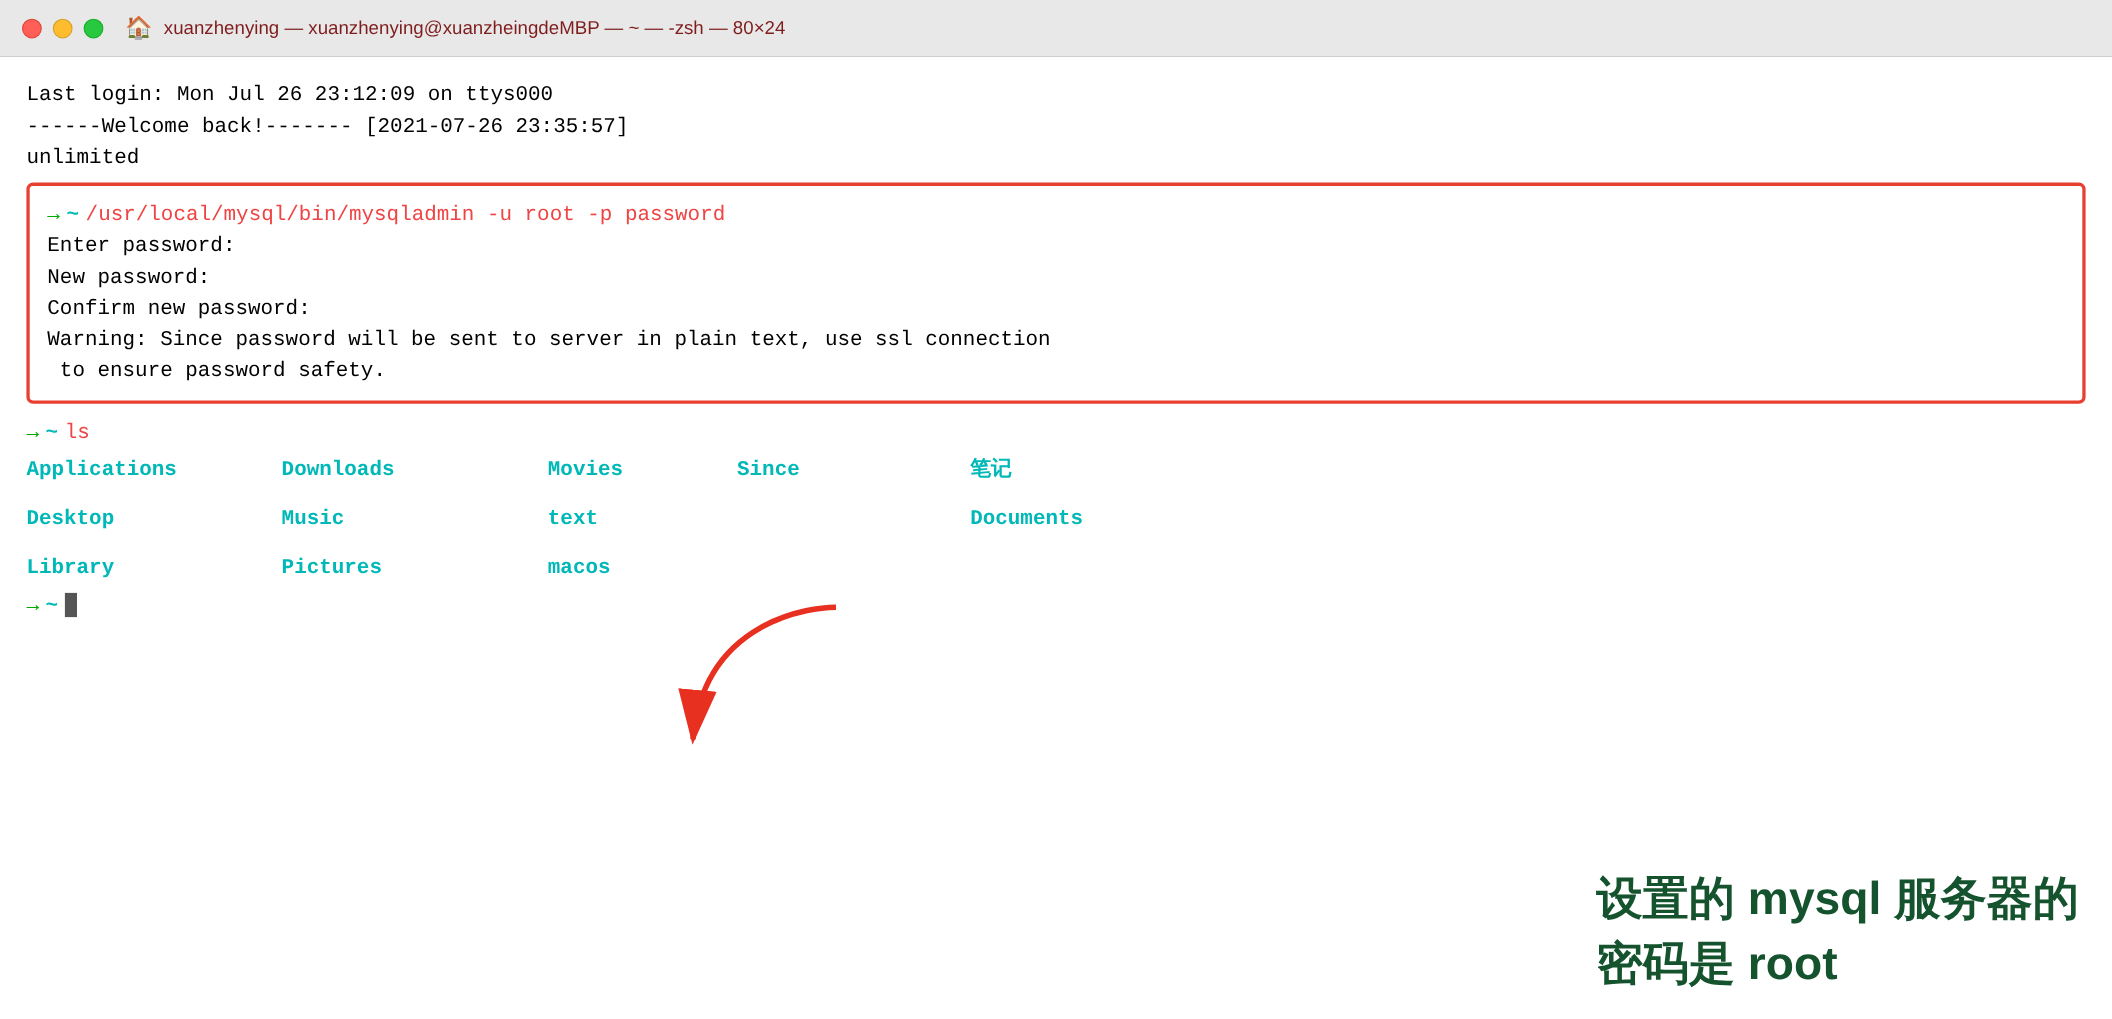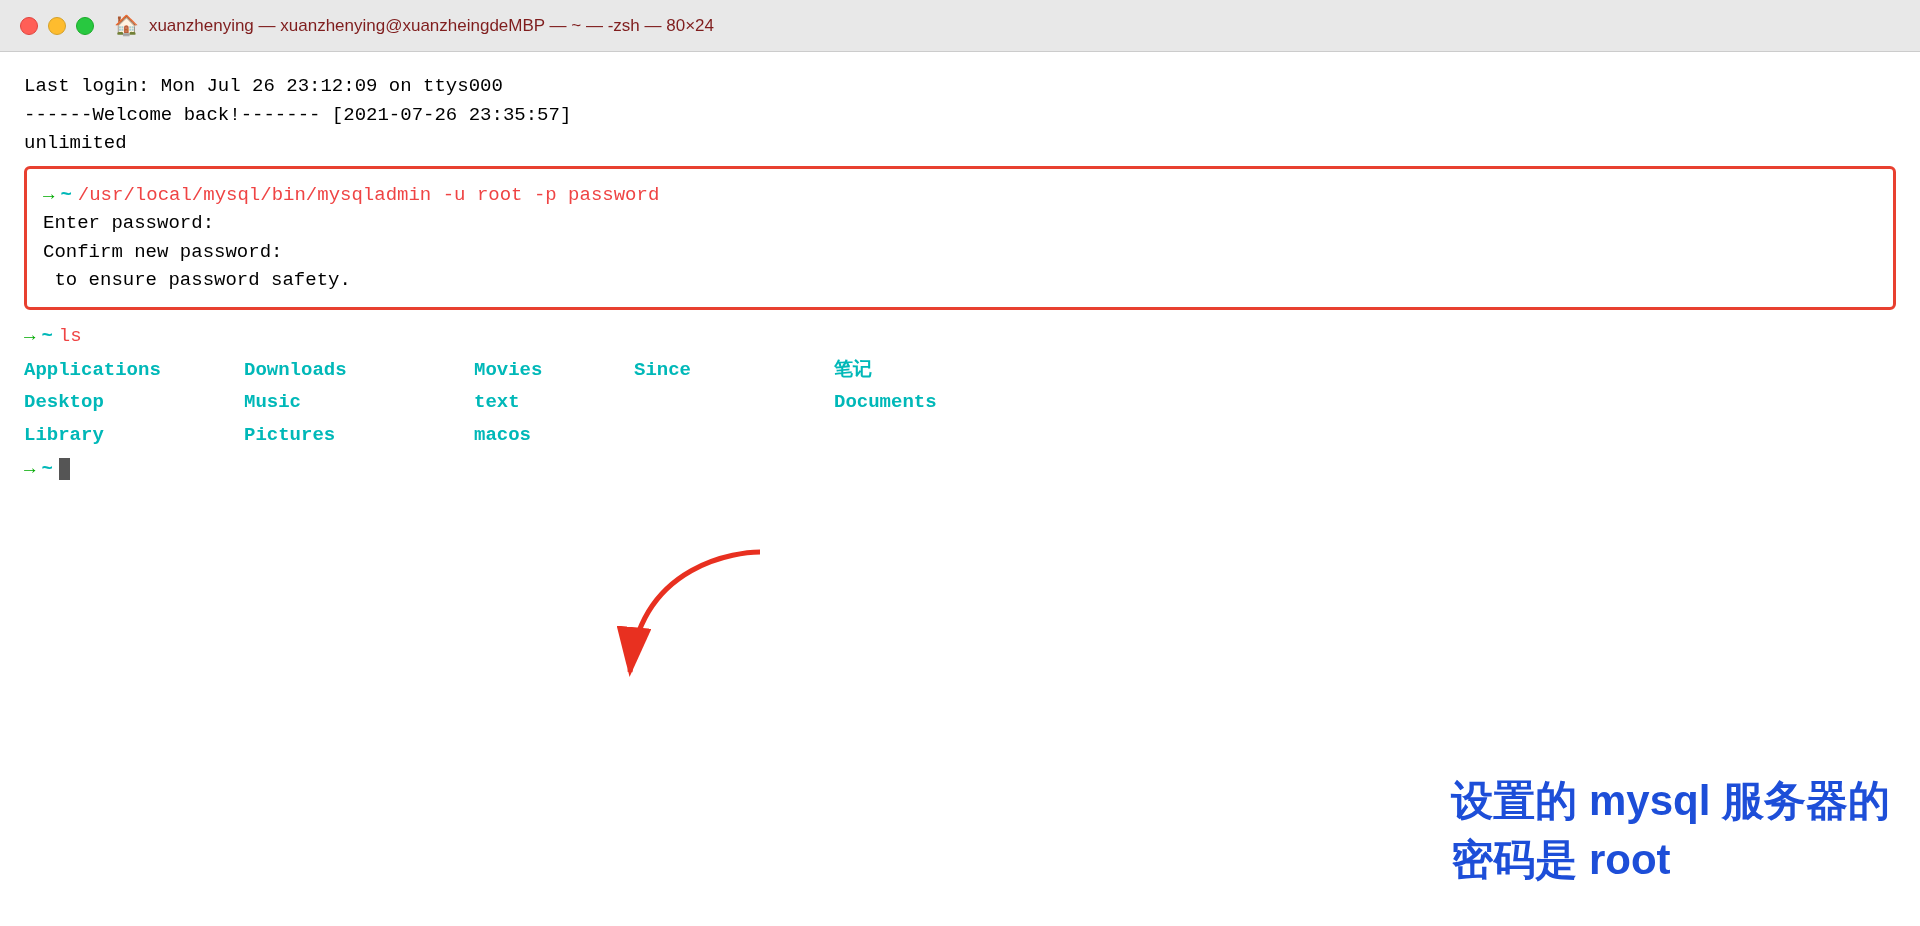--- a/index.html
+++ b/index.html
@@ -108,21 +108,21 @@
     }
 
     .ls-section {
       margin-top: 4px;
     }
 
     .ls-grid {
       display: grid;
       grid-template-columns: 220px 230px 160px 200px 160px;
       grid-template-rows: auto auto auto;
-      gap: 0;
+      gap: 12px;
     }
 
     .ls-item {
       color: #00b8b8;
       font-weight: bold;
       font-size: 19px;
       line-height: 1.7;
     }
 
     .prompt-line {
@@ -136,24 +136,24 @@
       display: inline-block;
       width: 11px;
       height: 22px;
       background: #555;
       vertical-align: middle;
     }
 
     .annotation-text {
       position: absolute;
       right: 30px;
-      bottom: 36px;
+      bottom: 20px;
       font-family: 'PingFang SC', 'Microsoft YaHei', sans-serif;
       font-size: 42px;
-      color: #1d4ed8;
+      color: #14532d;
       font-weight: bold;
       line-height: 1.4;
       text-align: left;
     }
 
     .red-arrow-svg {
       position: absolute;
       left: 600px;
       top: 440px;
     }
@@ -181,21 +181,23 @@
     <span class="line">unlimited</span>
 
     
     <div class="command-block">
       <div class="command-line">
         <span class="prompt-arrow">→</span>
         <span class="prompt-tilde">~</span>
         <span class="cmd-text">/usr/local/mysql/bin/mysqladmin -u root -p password</span>
       </div>
       <span class="line">Enter password:</span>
+      <span class="line">New password:</span>
       <span class="line">Confirm new password:</span>
+      <span class="line">Warning: Since password will be sent to server in plain text, use ssl connection</span>
       <span class="line"> to ensure password safety.</span>
     </div>
 
     
     <div class="prompt-line">
       <span class="prompt-arrow">→</span>
       <span class="prompt-tilde">~</span>
       <span class="cmd-text">ls</span>
     </div>
 

